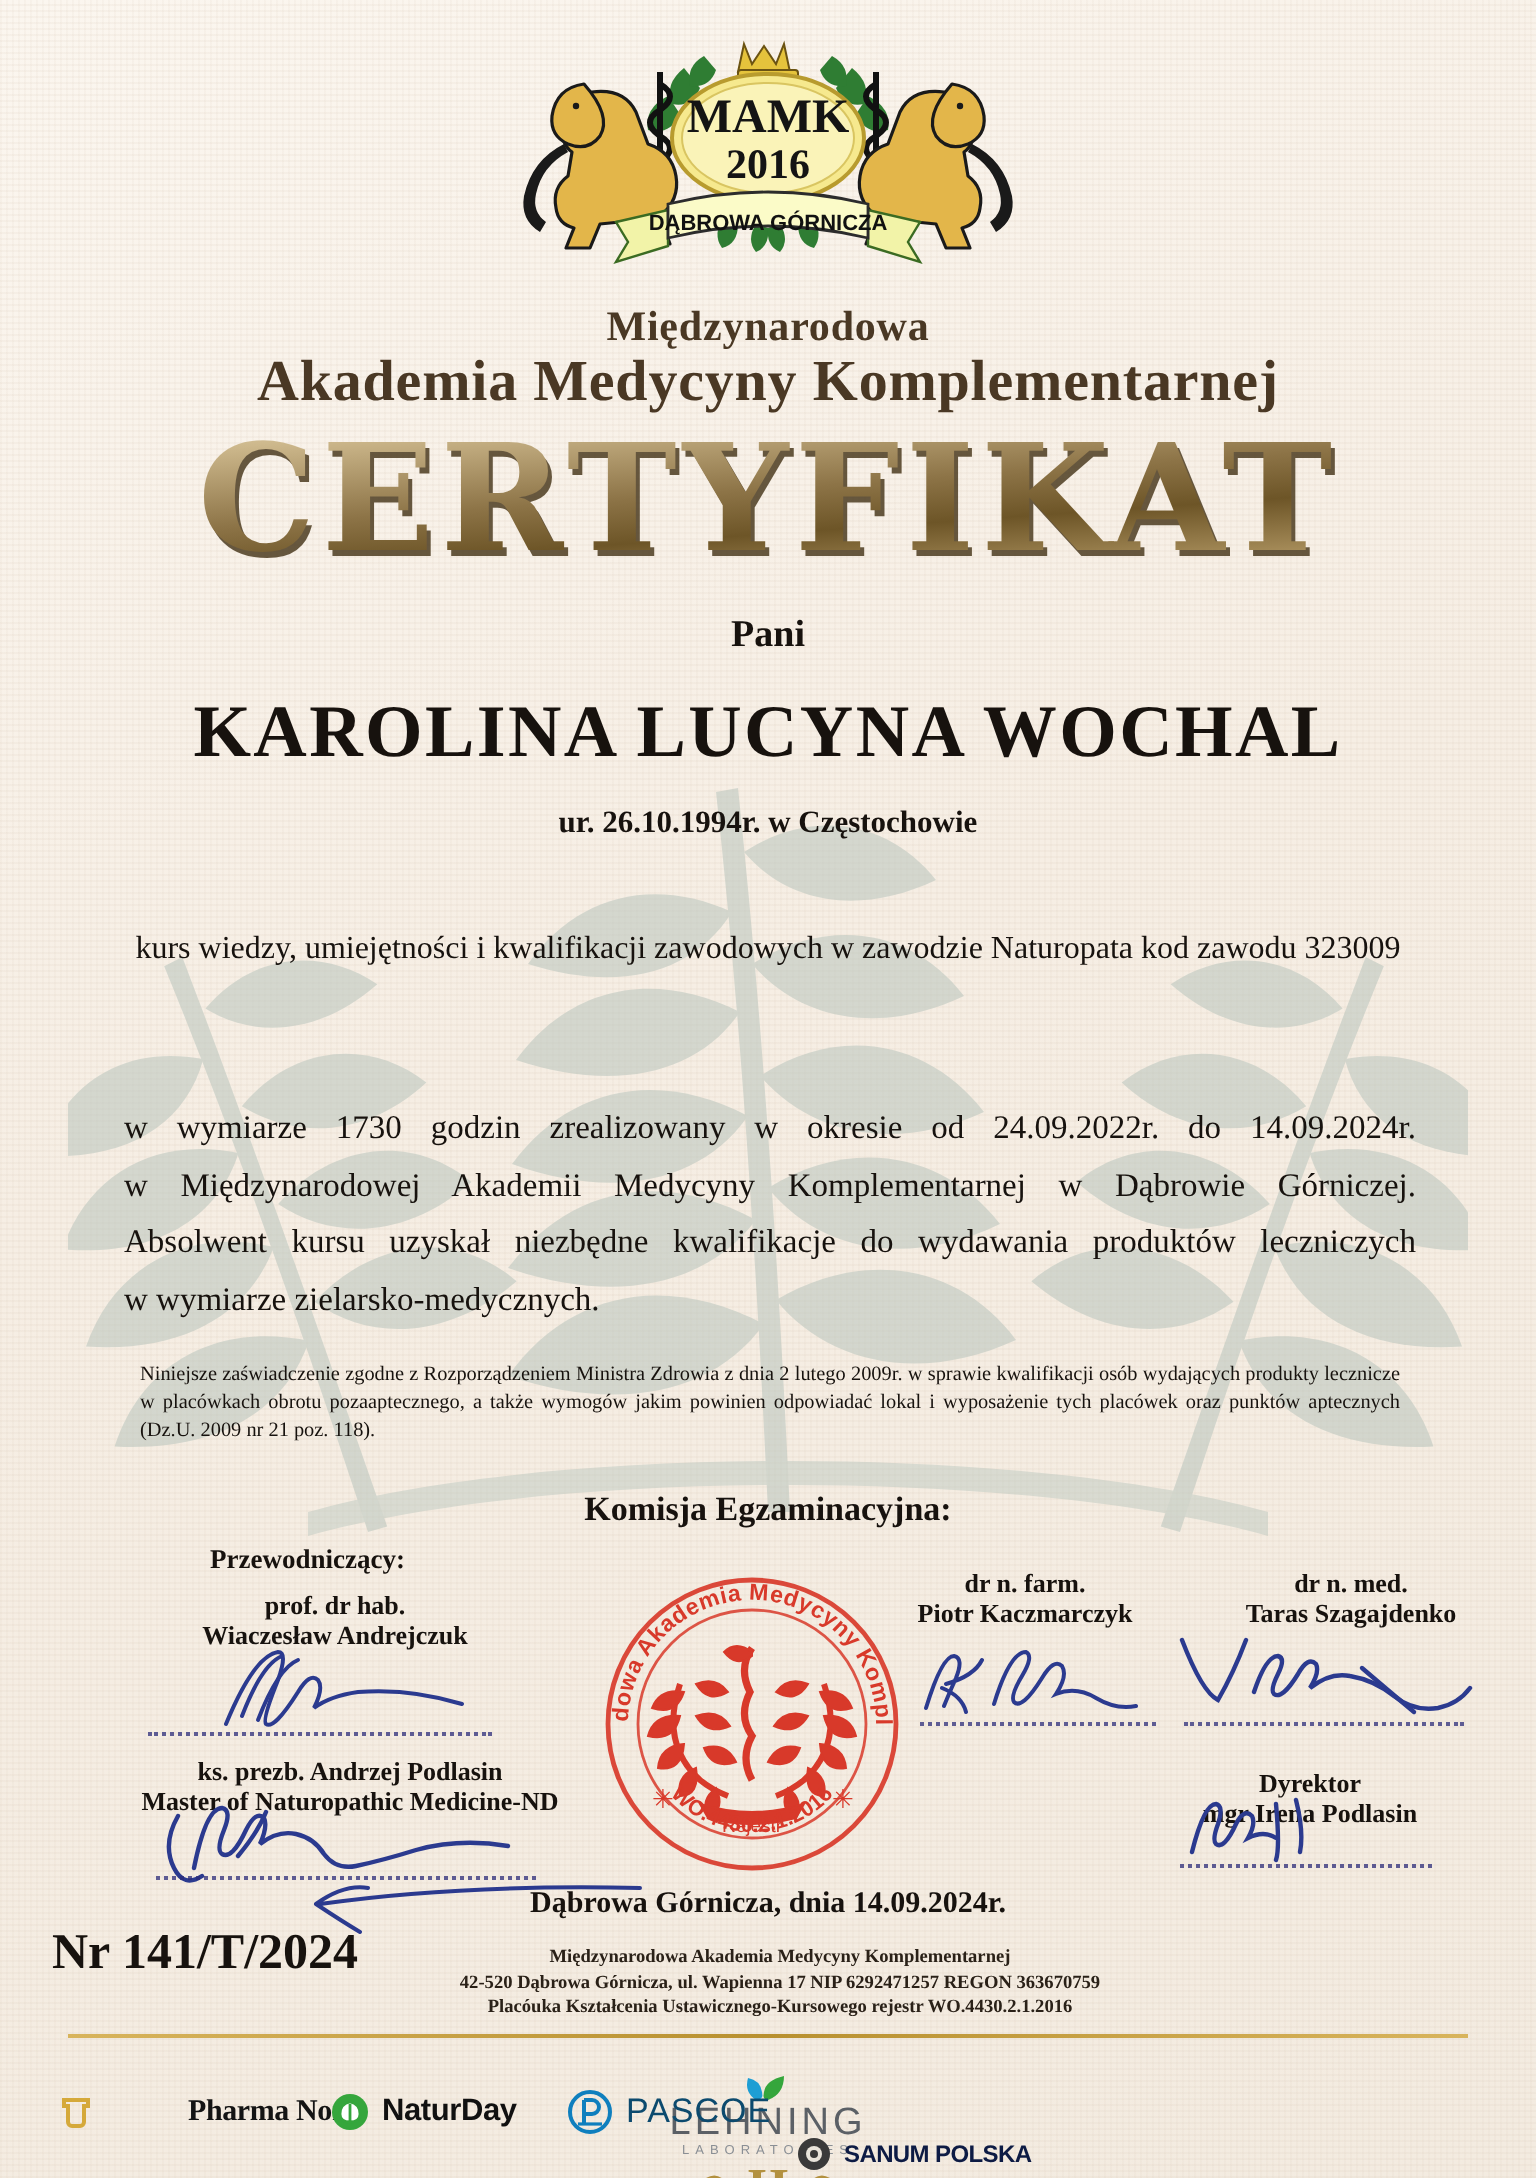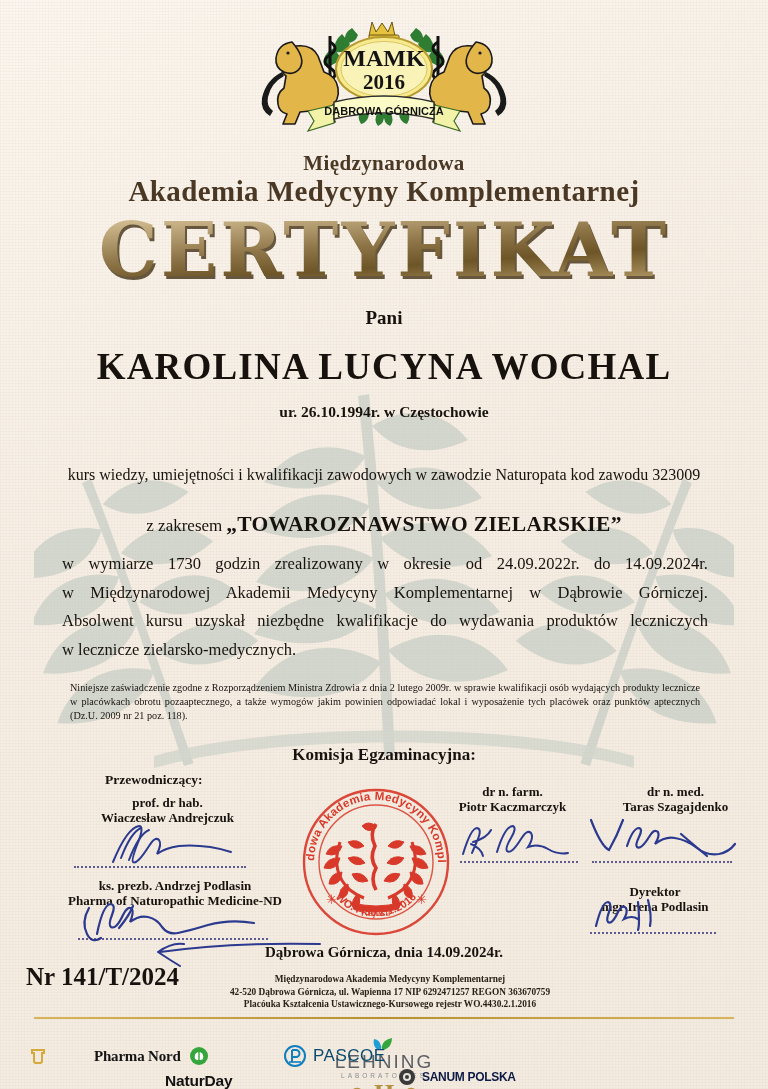--- a/index.html
+++ b/index.html
@@ -98,21 +98,21 @@
   }
   #gold-rule{position:absolute;top:1017px;left:34px;width:700px;height:2px;
     background:linear-gradient(90deg,#d8b45c,#b8902f 50%,#d8b45c);}
 
   
   #sponsors{position:absolute;top:1034px;left:0;width:768px;height:50px;}
   .logo{position:absolute;display:flex;align-items:center;gap:6px;}
   .logo-text{font-weight:700;letter-spacing:-.2px;}
   #logo-pharmanord{left:28px;top:12px;gap:46px;}
   #logo-pharmanord .logo-text{font-size:15px;color:#141414;font-family:"Liberation Serif",serif;}
-  #logo-naturday{left:165px;top:12px;flex-direction:column;}
+  #logo-naturday{left:165px;top:12px;}
   #logo-naturday .logo-text{font-size:15.5px;color:#111;font-family:"Liberation Sans",sans-serif;}
   #logo-pascoe{left:283px;top:10px;}
   #logo-pascoe .logo-text{font-size:17px;color:#0c4a6e;font-family:"Liberation Sans",sans-serif;letter-spacing:.5px;font-weight:400;}
   #logo-sanum{left:398px;top:14px;margin-top:20px;}
   #logo-sanum .logo-text{font-size:12px;color:#0d1b44;font-family:"Liberation Sans",sans-serif;letter-spacing:-.3px;}
   #logo-lehning{left:508px;top:4px;text-align:center;display:block;}
   #logo-sanum .logo-text{font-weight:700;}
   #logo-holistic{left:648px;top:2px;text-align:center;display:block;}
 </style>
 </head>
@@ -222,30 +222,26 @@
   <div id="pani">Pani</div>
 
   <div id="certyfikat-wrap">
     <div id="certyfikat">CERTYFIKAT</div>
   </div>
   <div id="student-name">KAROLINA LUCYNA WOCHAL</div>
   <div id="birth">ur. 26.10.1994r. w Częstochowie</div>
 
   <div id="course-line">kurs wiedzy, umiejętności i kwalifikacji zawodowych w zawodzie Naturopata kod zawodu 323009</div>
 
-  <div id="scope-row">
-    <span id="scope-prefix">z zakresem</span>
-    <span id="scope-title">„TOWAROZNAWSTWO ZIELARSKIE”</span>
-  </div>
 
   <div id="body-par">
     <span class="bl">w wymiarze 1730 godzin zrealizowany w okresie od 24.09.2022r. do 14.09.2024r.</span>
     <span class="bl">w Międzynarodowej Akademii Medycyny Komplementarnej w Dąbrowie Górniczej.</span>
     <span class="bl">Absolwent kursu uzyskał niezbędne kwalifikacje do wydawania produktów leczniczych</span>
-    <span class="bl last">w lecznicze zielarsko-medycznych.</span>
+    <span class="bl last">w wymiarze zielarsko-medycznych.</span>
   </div>
 
   <div id="legal">Niniejsze zaświadczenie zgodne z Rozporządzeniem Ministra Zdrowia z dnia 2 lutego 2009r. w sprawie kwalifikacji osób wydających produkty lecznicze w placówkach obrotu pozaaptecznego, a także wymogów jakim powinien odpowiadać lokal i wyposażenie tych placówek oraz punktów aptecznych (Dz.U. 2009 nr 21 poz. 118).</div>
 
   <div id="komisja">Komisja Egzaminacyjna:</div>
   <div id="przewodniczacy">Przewodniczący:</div>
 
   <div class="sig" id="sig-farm">
     <div>dr n. farm.</div>
     <div>Piotr Kaczmarczyk</div>
@@ -253,21 +249,21 @@
   <div class="sig" id="sig-chair">
     <div>prof. dr hab.</div>
     <div>Wiaczesław Andrejczuk</div>
   </div>
   <div class="sig" id="sig-med">
     <div>dr n. med.</div>
     <div>Taras Szagajdenko</div>
   </div>
   <div class="sig" id="sig-priest">
     <div>ks. prezb. Andrzej Podlasin</div>
-    <div>Pharma of Naturopathic Medicine-ND</div>
+    <div>Master of Naturopathic Medicine-ND</div>
   </div>
   <div class="sig" id="sig-director">
     <div>Dyrektor</div>
     <div>mgr Irena Podlasin</div>
   </div>
 
   <svg class="sigmark" style="left:95px;top:818px;" width="190" height="50" viewBox="0 0 190 50">
     <g fill="none" stroke="#2b3a8f" stroke-width="2" stroke-linecap="round">
       <path d="M18 44 q14-34 26-36 q5 0 0 14 q-8 20 -6 22 q4 3 16-16 q6-10 10-6 q3 4 -2 14 q8-6 22-8 q26-2 52 6"></path>
       <path d="M26 40 q10-26 20-30"></path>

